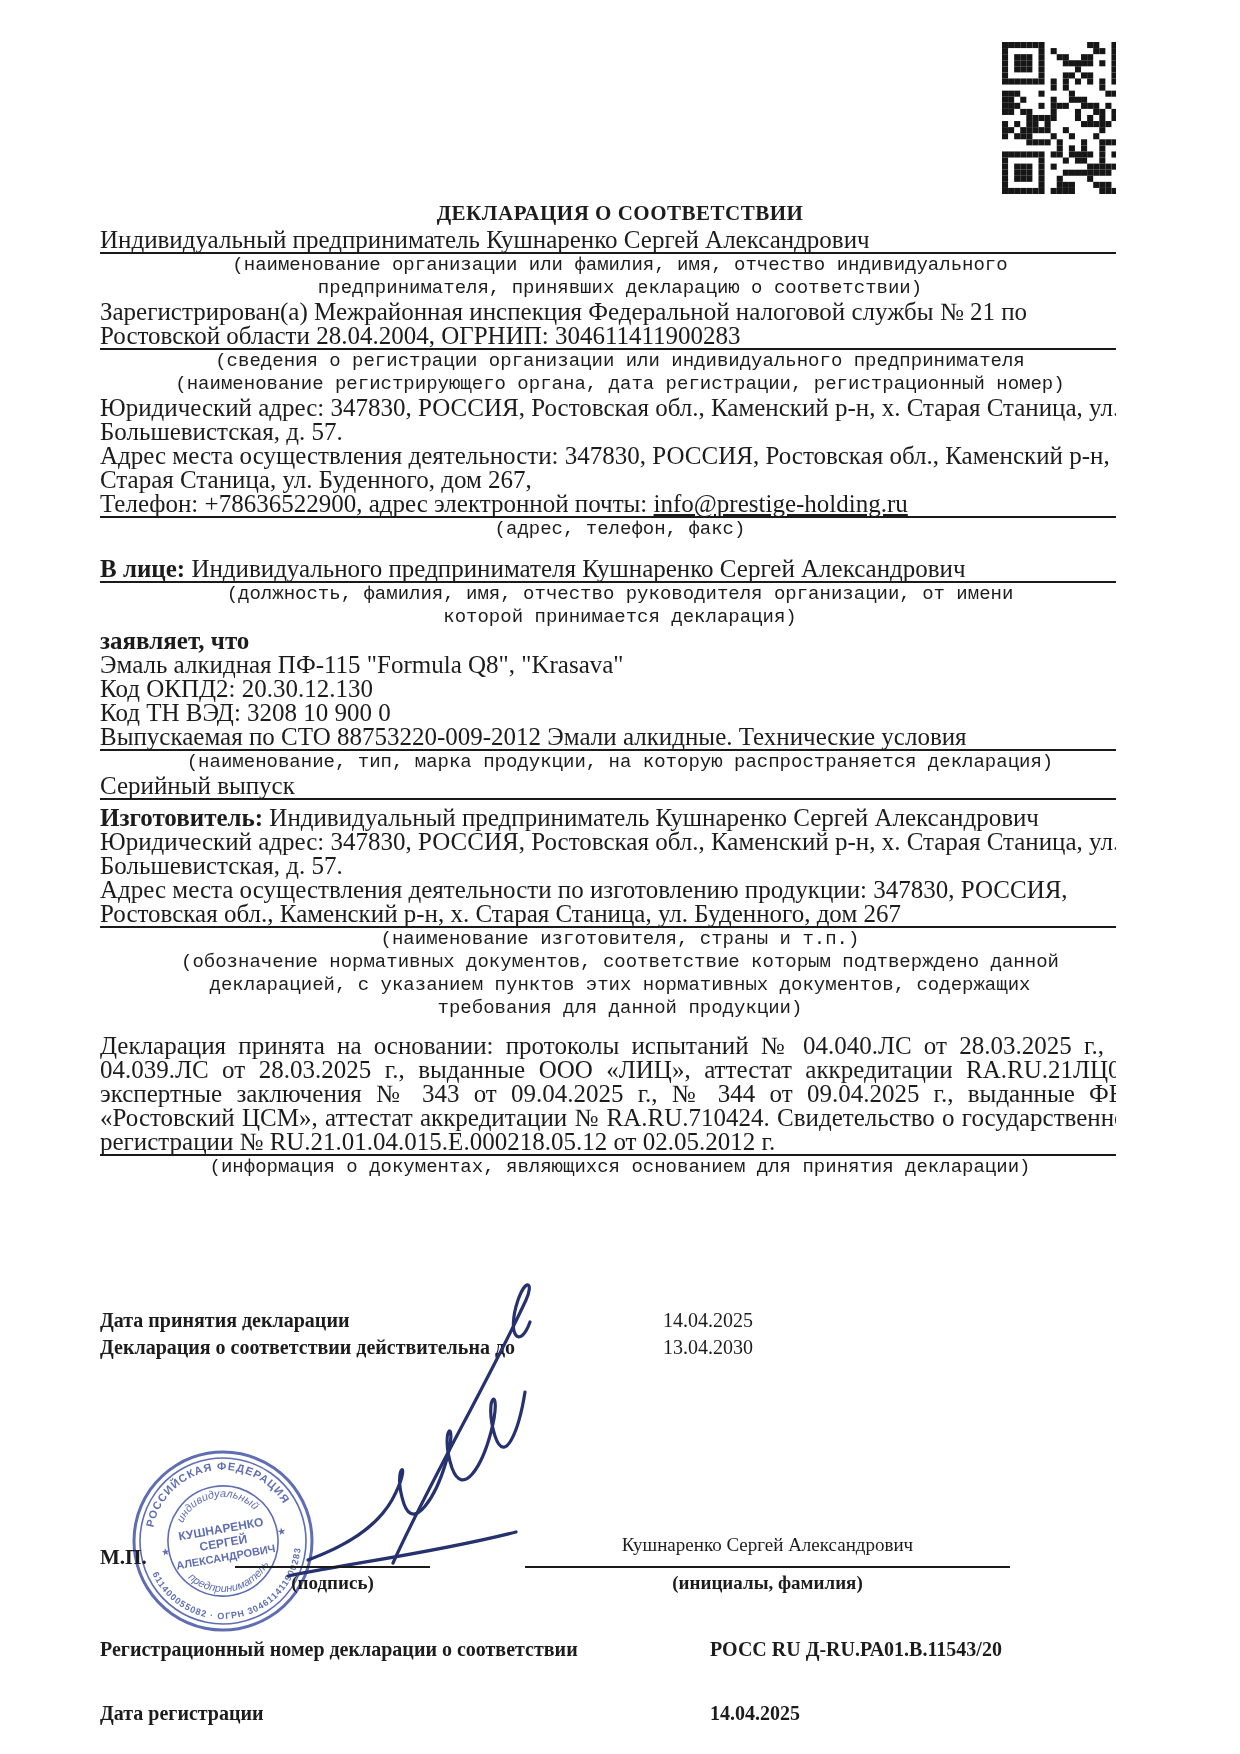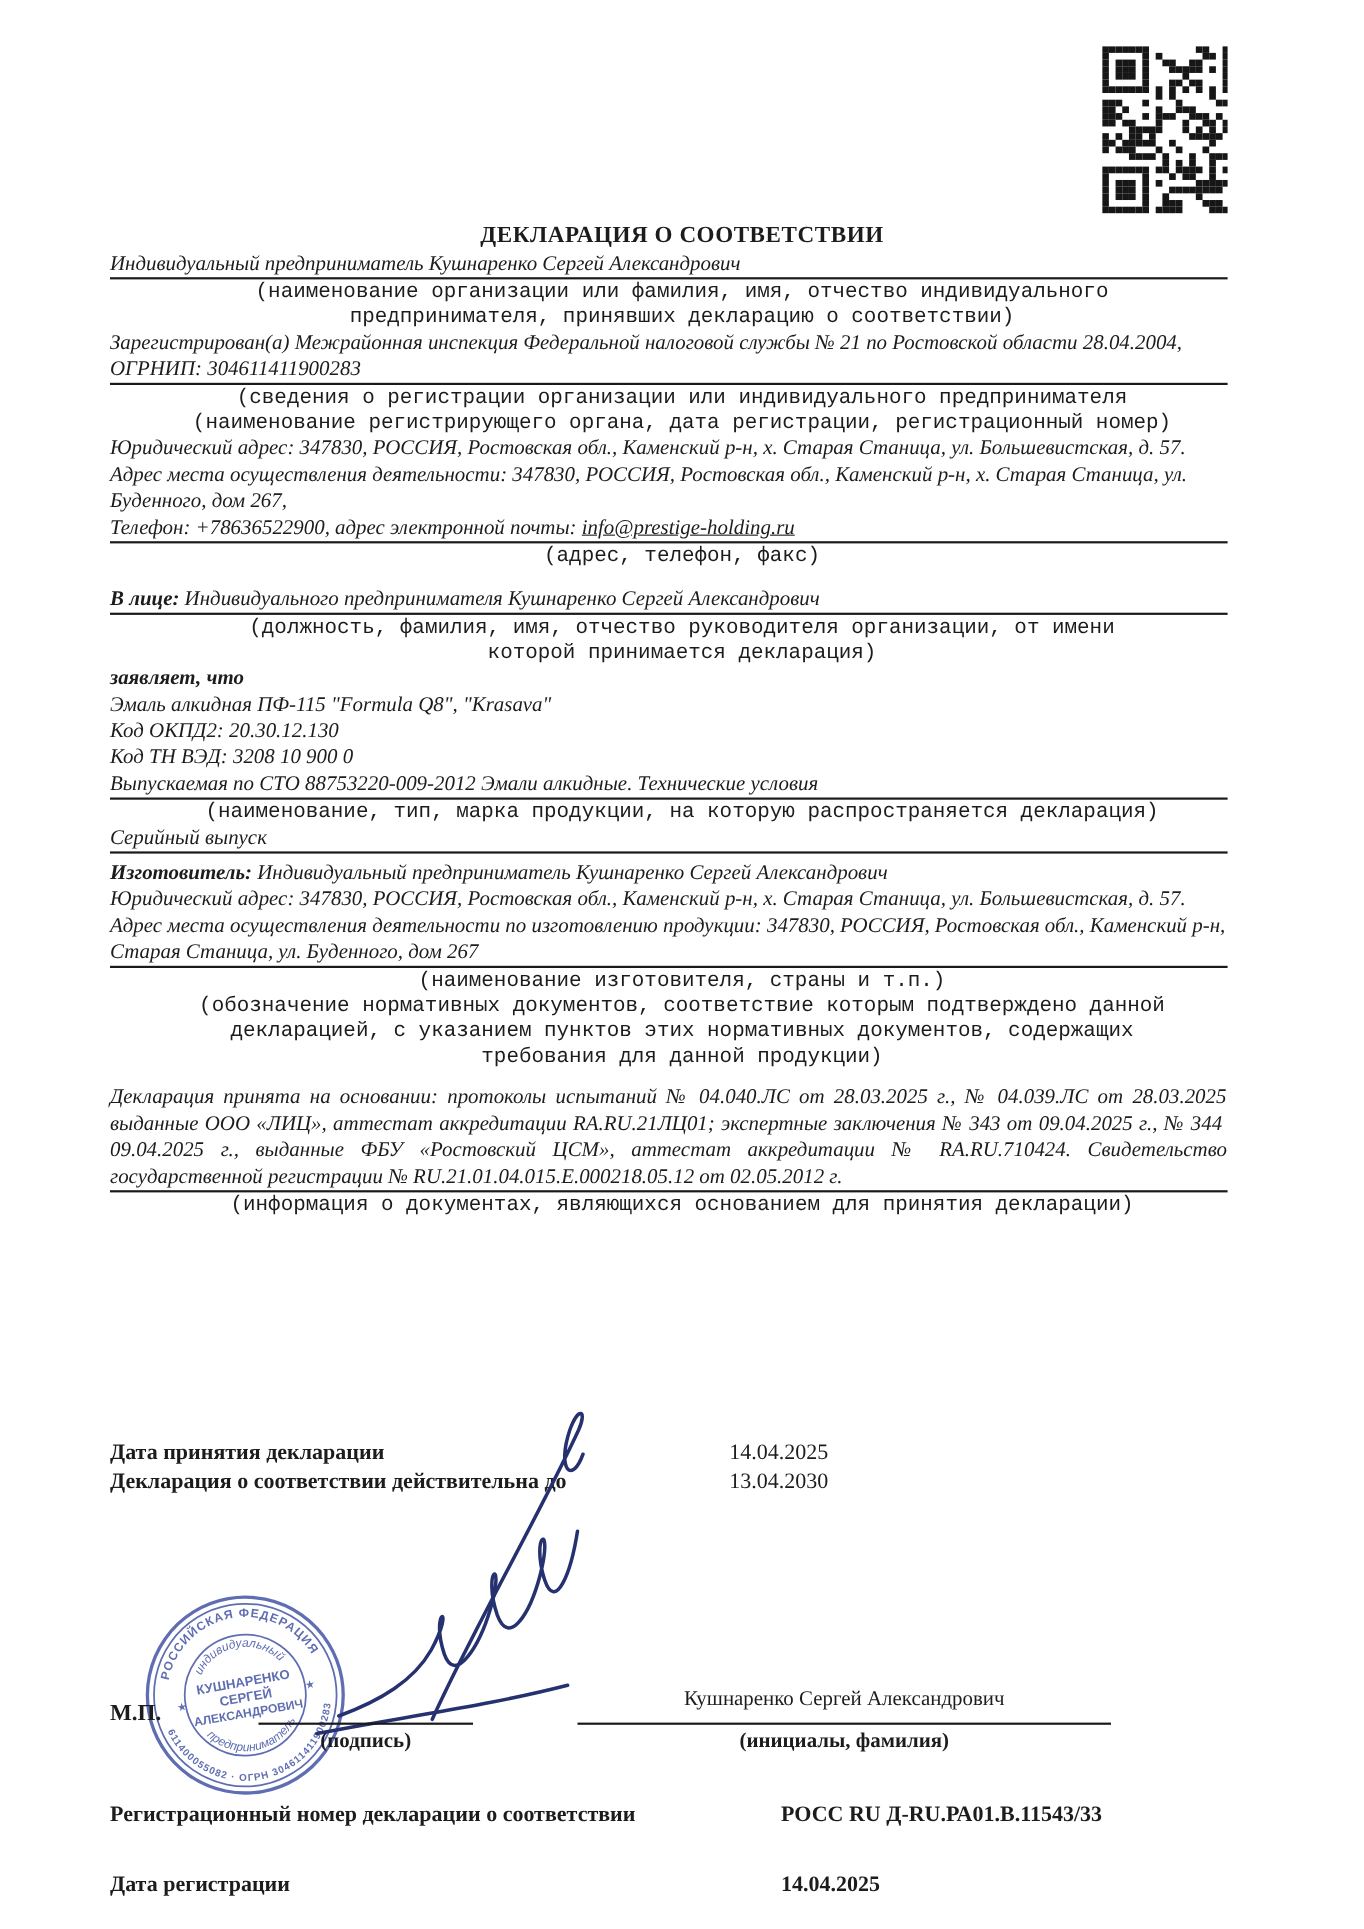--- a/index.html
+++ b/index.html
@@ -11,21 +11,21 @@
     color:#1c1c1c;
     overflow:hidden;
   }
   .content{
     position:absolute;left:100px;top:200px;width:1040px;
   }
   .title{
     font-size:21px;font-weight:bold;text-align:center;
     margin:0 0 2px 0;line-height:26px;letter-spacing:.5px;
   }
-  .line{font-size:19px;line-height:24px;font-style:italic;}
+  .line{font-size:25px;line-height:24px;}
   .ruled{border-bottom:2px solid #1a1a1a;}
   .caption{
     font-size:19px;line-height:23px;text-align:center;margin:0 auto;font-family:Liberation Mono, monospace;
   }
   .b{font-weight:bold;}
   .email{text-decoration:underline;}
   .just{text-align:justify;}
   .gap4{margin-top:16px;}.gap14{margin-top:14px;}.gap16{margin-top:6px;}
   .w930{max-width:930px;}.w940{max-width:940px;}.w800{max-width:800px;}
   
@@ -438,20 +438,20 @@
 
   <div class="abs mp">М.П.</div>
   <div class="abs signline" style="left:235px;top:1566px;width:195px;"></div>
   <div class="abs undercap" style="left:235px;top:1572px;width:195px;">(подпись)</div>
   <div class="abs namecap" style="left:525px;top:1534px;width:485px;">Кушнаренко Сергей Александрович</div>
   <div class="abs signline" style="left:525px;top:1566px;width:485px;"></div>
   <div class="abs undercap" style="left:525px;top:1572px;width:485px;">(инициалы, фамилия)</div>
 
   <div class="abs footrow" style="top:1636px;">
     <span class="lbl">Регистрационный номер декларации о соответствии</span>
-    <span>РОСС RU Д-RU.РА01.В.11543/33</span>
+    <span>РОСС RU Д-RU.РА01.В.11543/20</span>
   </div>
   <div class="abs footrow" style="top:1700px;">
     <span class="lbl">Дата регистрации</span>
     <span>14.04.2025</span>
   </div>
 
 </div>
 
 </body></html>

